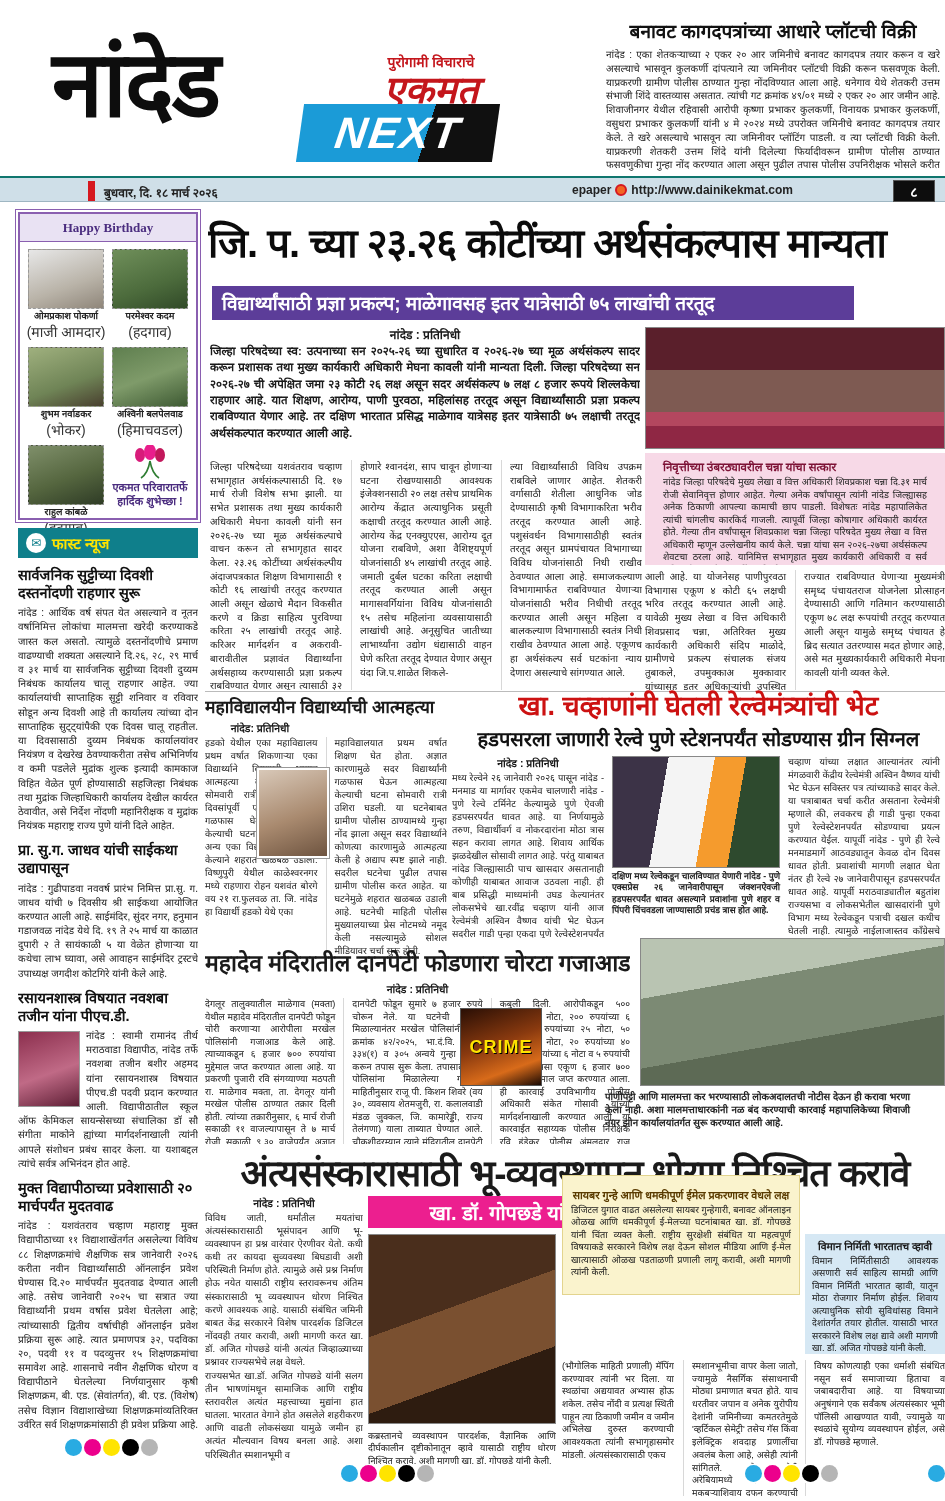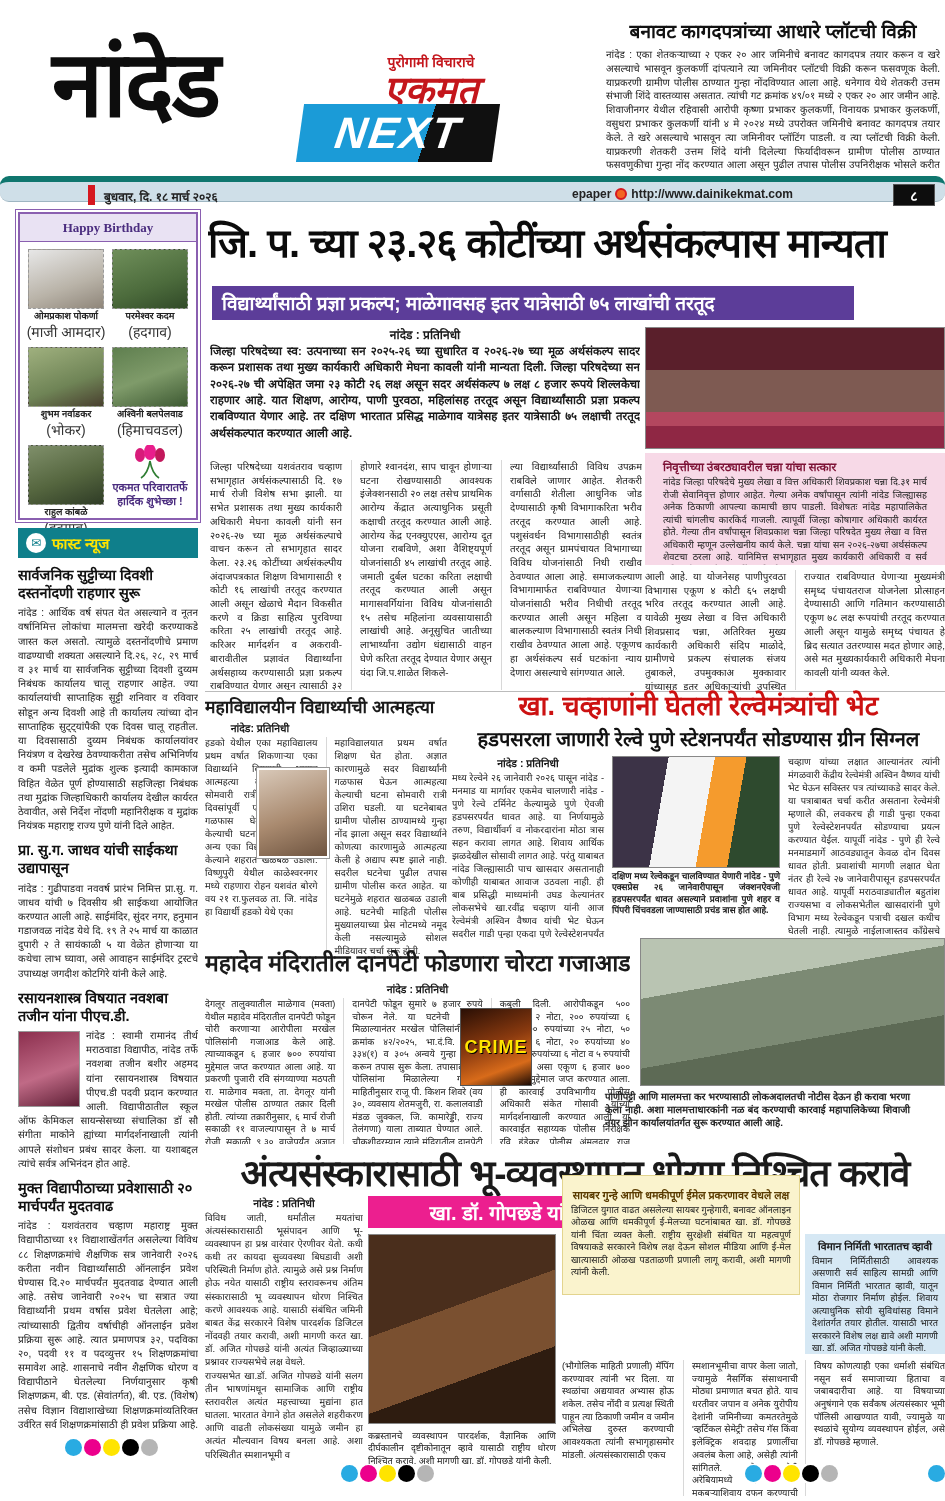--- a/index.html
+++ b/index.html
@@ -14,21 +14,21 @@
   .brand-box { left:362px; top:52px; width:138px; text-align:center; }
   .brand-tagline { font-size:14px; font-weight:700; color:#c4161c; }
   .brand-name { font-size:38px; font-weight:900; font-style:italic; color:#c4161c; line-height:1.05; }
   .next-logo { left:300px; top:104px; width:196px; height:58px; background:linear-gradient(100deg,#1b9bd7 0 64%,#101010 64% 100%); transform:skewX(-8deg); display:flex; align-items:center; justify-content:center; }
   .next-logo span { font-size:44px; font-weight:900; font-style:italic; color:#ffffff; letter-spacing:2px; }
   .top-article { left:606px; top:18px; width:334px; height:154px; overflow:hidden; }
   .top-article h2 { font-size:19px; font-weight:900; color:#111; text-align:center; margin-bottom:4px; }
   .top-article p { font-size:10px; line-height:1.38; color:#222; }
 
   
-  .datebar { left:0; top:176px; width:945px; height:26px; background:#cfdfe8; border-top:6px solid #0f766e; border-bottom:1px solid #9fb6c2;border-radius:9px; }
+  .datebar { left:0; top:176px; width:945px; height:26px; background:#cfdfe8; border-top:2px solid #0f766e; border-bottom:1px solid #9fb6c2; }
   .datebar .red-accent { position:absolute; left:88px; top:3px; width:7px; height:20px; background:#d6181f; }
   .datebar .date-text { position:absolute; left:104px; top:6px; font-size:12px; font-weight:700; color:#222; }
   .datebar .epaper-wrap { position:absolute; left:572px; top:5px; font-size:12px; font-weight:700; color:#222; display:flex; align-items:center; gap:4px; }
   .epaper-dot { display:inline-block; width:12px; height:12px; border-radius:50%; background:#f26522; border:2px solid #d6181f; }
   .page-num-box { position:absolute; right:10px; top:2px; width:42px; height:22px; background:#0d0d0d; border:1px solid #555; color:#fff; display:flex; align-items:center; justify-content:center; font-size:14px; font-weight:700; }
 
   
   .birthday { left:18px; top:212px; width:180px; height:308px; border:2px solid #8a5fb0; outline:1px solid #8a5fb0; outline-offset:2px; background:#fff; }
   .birthday-head { height:28px; background:#e9e2f3; border-bottom:1px solid #8a5fb0; display:flex; align-items:center; justify-content:center; font-family:"Liberation Serif","DejaVu Serif",serif; font-size:13px; font-weight:700; color:#4b2d7f; }
   .b-grid { display:flex; flex-wrap:wrap; padding:4px 4px 0 4px; }
@@ -91,21 +91,21 @@
   
   .crowd-photo { left:640px; top:938px; width:305px; height:148px; background:linear-gradient(170deg,#b9c4b2 0 30%,#7c8a74 30% 65%,#5d6a55 65% 100%); border:1px solid #888; }
   .crowd-cap { left:605px; top:1090px; width:305px; font-size:9.8px; font-weight:700; line-height:1.35; text-align:justify; color:#222; }
 
   
   .crime { left:205px; top:946px; width:425px; height:198px; overflow:hidden; }
   .crime h2 { font-size:23px; font-weight:900; white-space:nowrap; overflow:hidden; margin-bottom:4px; }
   .crime .byl { text-align:center; font-size:10.5px; font-weight:900; margin-bottom:2px; }
   .crime-cols { display:flex; gap:8px; }
   .crime-cols .col { flex:1; font-size:9.2px; line-height:1.36; }
-  .crime-graphic { position:absolute; left:255px; top:62px; width:72px; height:78px; background:linear-gradient(160deg,#2a0f05,#8a3a0f 45%,#d86b1a 75%,#1a0a04); border:1px solid #555; display:flex; align-items:center; justify-content:center; }
+  .crime-graphic { position:absolute; left:255px; top:62px; width:82px; height:78px; background:linear-gradient(160deg,#2a0f05,#8a3a0f 45%,#d86b1a 75%,#1a0a04); border:1px solid #555; display:flex; align-items:center; justify-content:center; }
   .crime-graphic span { color:#ffe400; font-weight:900; font-size:18px; letter-spacing:1px; text-shadow:1px 1px 0 #000; }
 
   
   .bottom-headline { left:205px; top:1146px; width:740px; font-size:37px; font-weight:900; text-align:center; white-space:nowrap; overflow:hidden; letter-spacing:-1px; }
   .bottom-left { left:205px; top:1196px; width:158px; height:300px; overflow:hidden; font-size:9.4px; line-height:1.4; }
   .bottom-left .byl { text-align:center; font-size:10.5px; font-weight:900; }
   .bottom-banner { left:368px; top:1196px; width:432px; height:32px; background:#ec1f8f; color:#fff; font-size:20px; font-weight:900; display:flex; align-items:center; justify-content:center; }
   .parl-photo { left:368px; top:1234px; width:188px; height:190px; background:linear-gradient(160deg,#4a2e1c 0 40%,#7a5030 40% 70%,#2e1c10 70% 100%); border:1px solid #888; }
   .yellow-box { left:562px; top:1175px; width:238px; height:120px; background:#faf3cd; border:1px solid #e3d48e; padding:11px 8px; overflow:hidden; }
   .yellow-box h4 { font-size:10.8px; font-weight:900; color:#5a3b00; text-align:center; margin-bottom:2px; }

